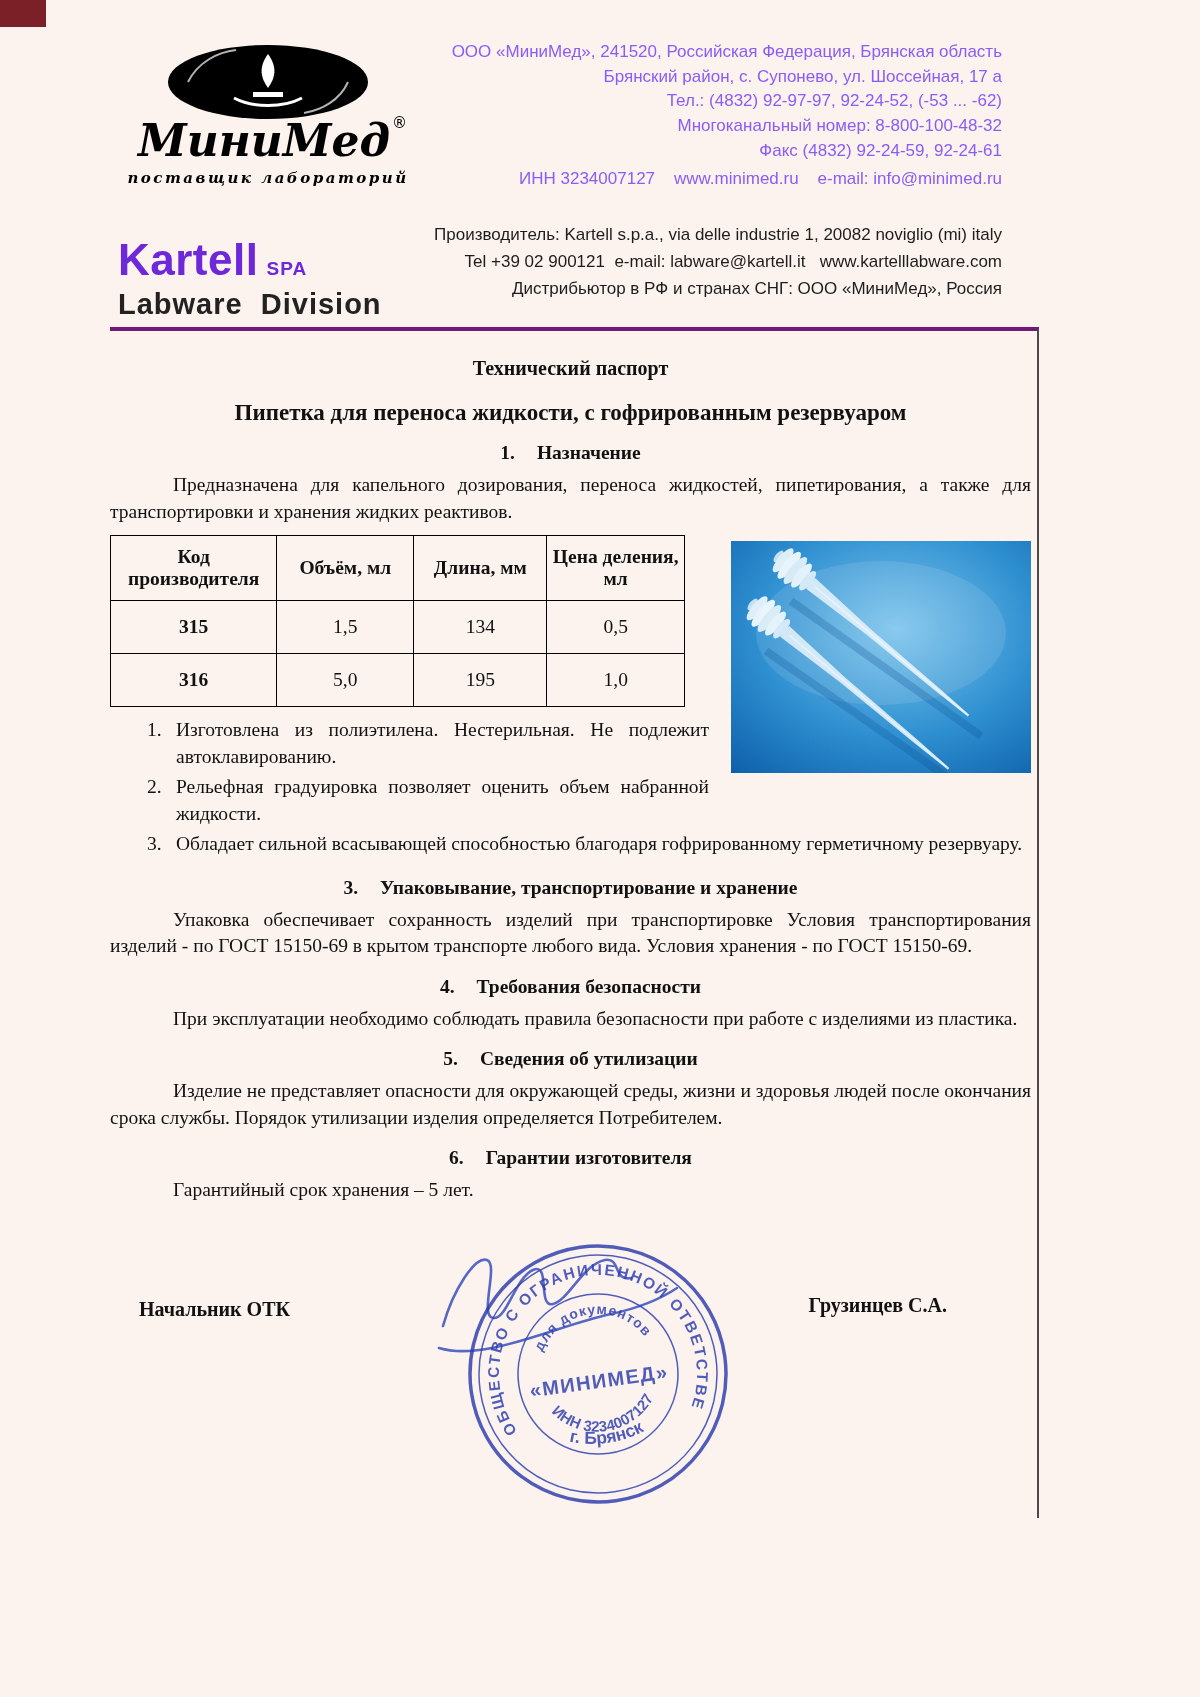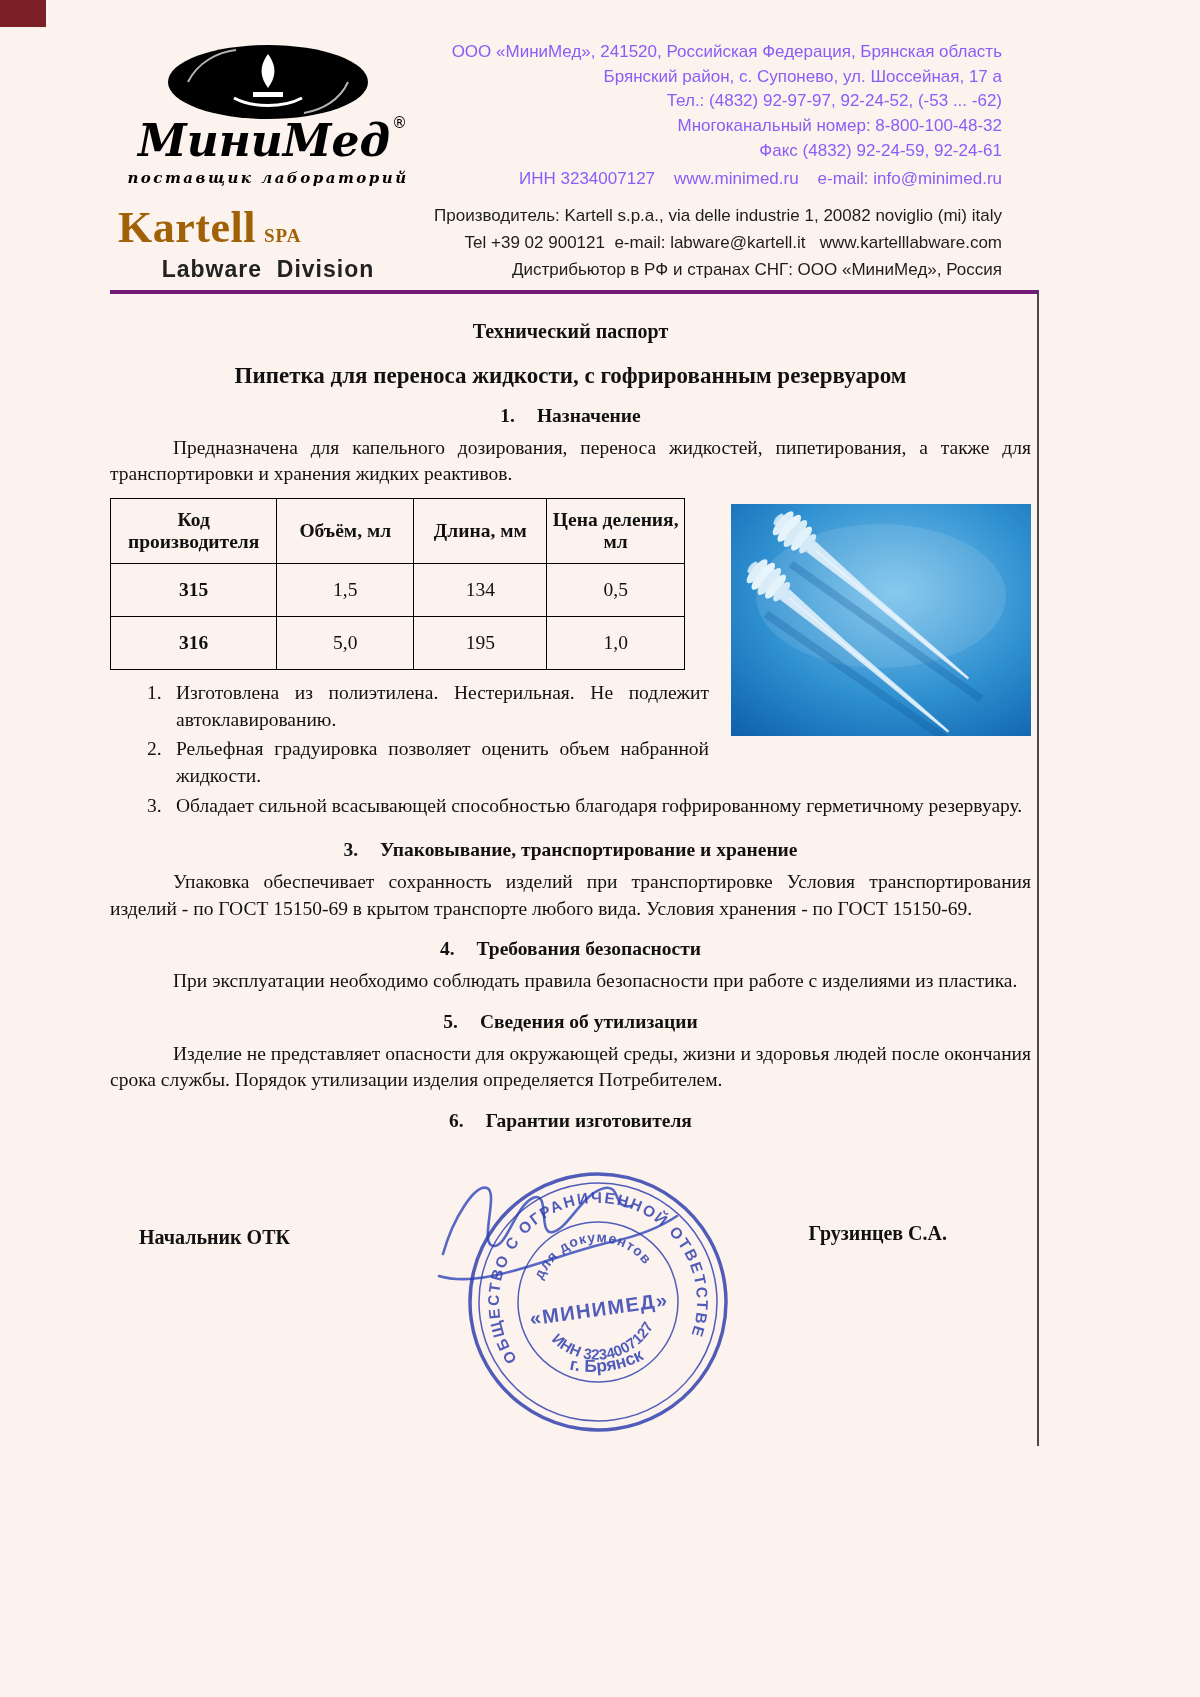--- a/index.html
+++ b/index.html
@@ -15,25 +15,25 @@
   .hdr-row{display:flex;align-items:flex-start;}
   .hdr-row2{margin-top:8px;align-items:center;}
   .logo-col{width:300px;flex:0 0 300px;}
   .hdr-right{flex:1;text-align:right;font-family:"Liberation Sans",sans-serif;
     font-size:17px;line-height:1.45;color:#8b5cf6;}
   .hdr-right .line{white-space:pre;}
   .inn-line{margin-top:4px;}
   .kartell-lines{line-height:1.6;color:#1d1d1d;}
 
   .kartell-logo{padding-top:4px;}
-  .k-name{font-family:Liberation Serif, serif;font-weight:bold;font-size:44px;
-    color:#a16207;letter-spacing:.5px;line-height:1.0;}
+  .k-name{font-family:Liberation Sans, sans-serif;font-weight:bold;font-size:44px;
+    color:#6d28d9;letter-spacing:.5px;line-height:1.0;margin-top:32px;}
   .k-spa{font-size:19px;margin-left:8px;letter-spacing:1px;}
-  .k-div{font-family:"Liberation Sans",sans-serif;font-weight:bold;font-size:23px;
-    color:#222;letter-spacing:1px;white-space:pre;margin-top:6px;text-align:center;}
+  .k-div{font-family:"Liberation Sans",sans-serif;font-weight:bold;font-size:29px;
+    color:#222;letter-spacing:1px;white-space:pre;margin-top:6px;}
 
   
   .main{margin-left:110px;width:929px;box-sizing:border-box;
     border-top:4px solid #701a75;border-right:2px solid #4a4a4a;
     padding:14px 6px 0 0;}
   .doc-type{text-align:center;font-weight:bold;font-size:20px;margin:12px 0 20px;}
   .doc-title{text-align:center;font-weight:bold;font-size:23px;margin:0 0 16px;}
 
   .sec-h{text-align:center;font-weight:bold;font-size:19.5px;margin:16px 0 8px;}
   .sec-h .num{display:inline-block;margin-right:22px;}
@@ -200,20 +200,21 @@
     <div class="para">При эксплуатации необходимо соблюдать правила безопасности при работе с изделиями из пластика.</div>
   </div>
 
   <div>
     <div class="sec-h"><span class="num">5.</span><span>Сведения об утилизации</span></div>
     <div class="para">Изделие не представляет опасности для окружающей среды, жизни и здоровья людей после окончания срока службы.  Порядок утилизации изделия определяется Потребителем.</div>
   </div>
 
   <div>
     <div class="sec-h"><span class="num">6.</span><span>Гарантии изготовителя</span></div>
+    <div class="para">Гарантийный срок хранения – 5 лет.</div>
   </div>
 
   <div class="footer">
     <div class="sig-left">Начальник ОТК</div>
     <div class="sig-right">Грузинцев С.А.</div>
 
     <svg class="signature" width="250" height="150" viewBox="0 0 250 150">
       <g stroke="#3a50bd" stroke-width="2.6" fill="none" opacity="0.85" stroke-linecap="round">
         <path d="M 8,96 C 18,60 40,26 52,30 C 64,34 44,86 58,88 C 72,90 80,48 98,40 C 116,32 102,78 118,74 C 134,70 148,34 170,30 C 186,27 178,52 196,48"></path>
         <path d="M 4,118 C 50,132 120,96 176,84 C 204,78 224,70 242,58"></path>

